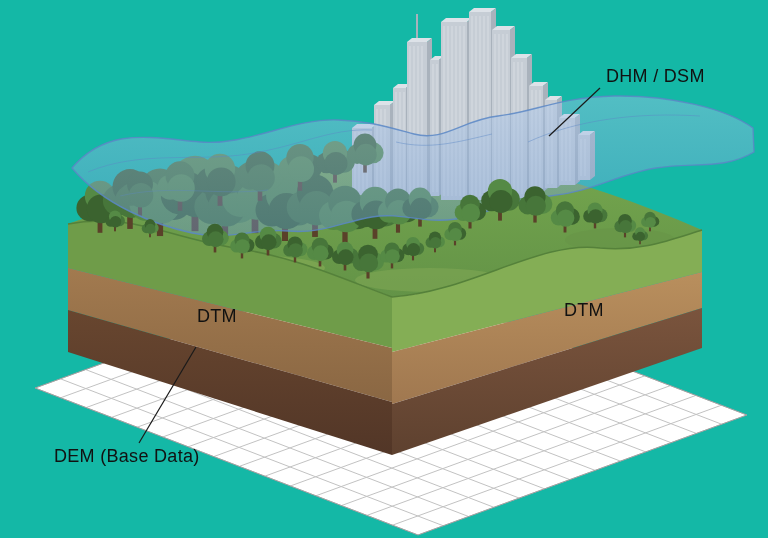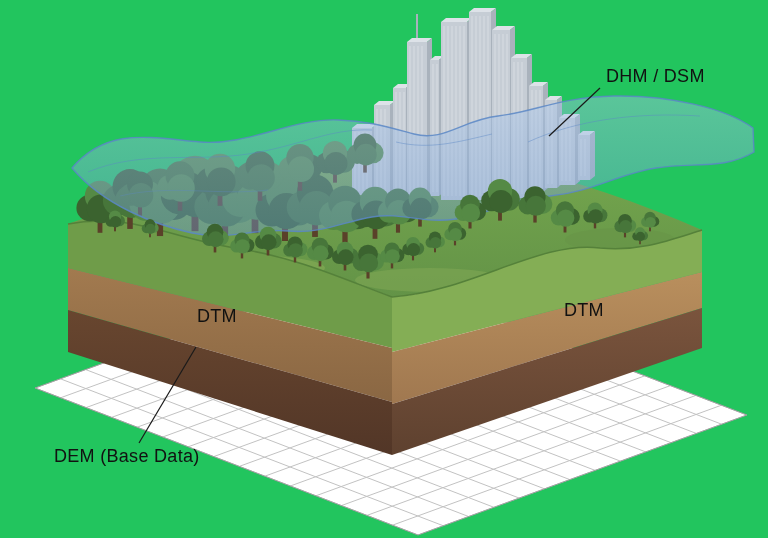--- a/index.html
+++ b/index.html
@@ -1,19 +1,19 @@
 <!DOCTYPE html>
 <html><head>
 <meta charset="utf-8">
 <style>
   html,body{margin:0;padding:0;background:#ffffff;}
   .stage{
     position:relative;
     width:768px;height:538px;
-    background:#22c55e;
+    background:#14b8a6;
     overflow:hidden;
     font-family:"Liberation Sans", sans-serif;
   }
   .stage svg{display:block;width:100%;height:100%;}
   text.anno{
     fill:#111111;
     font-family:"Liberation Sans", sans-serif;
     font-size:18px;
     letter-spacing:0.3px;
   }

